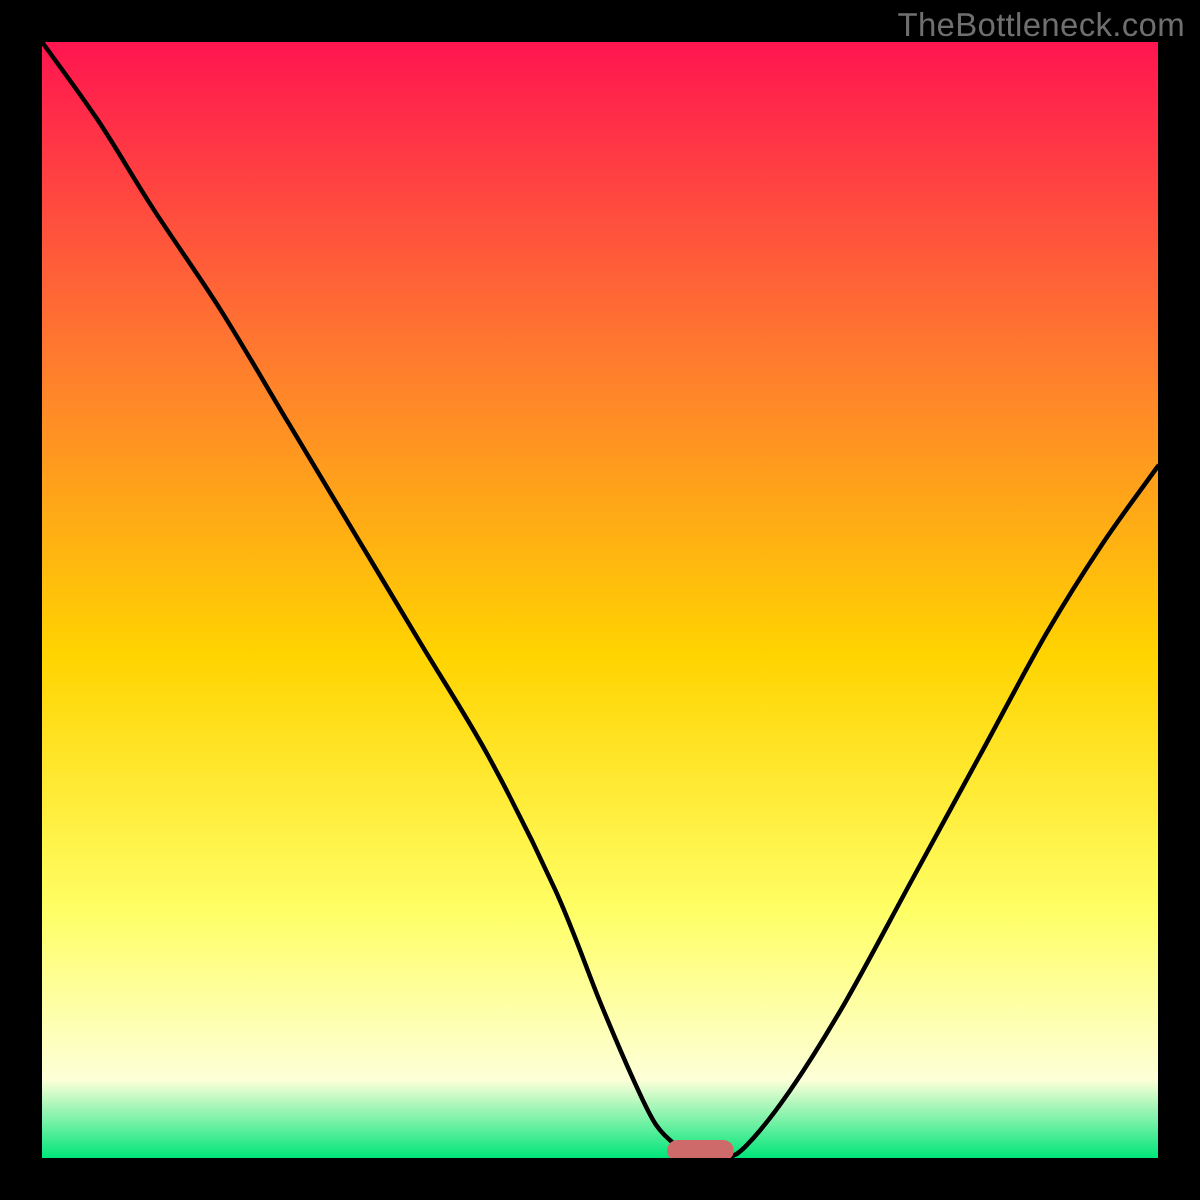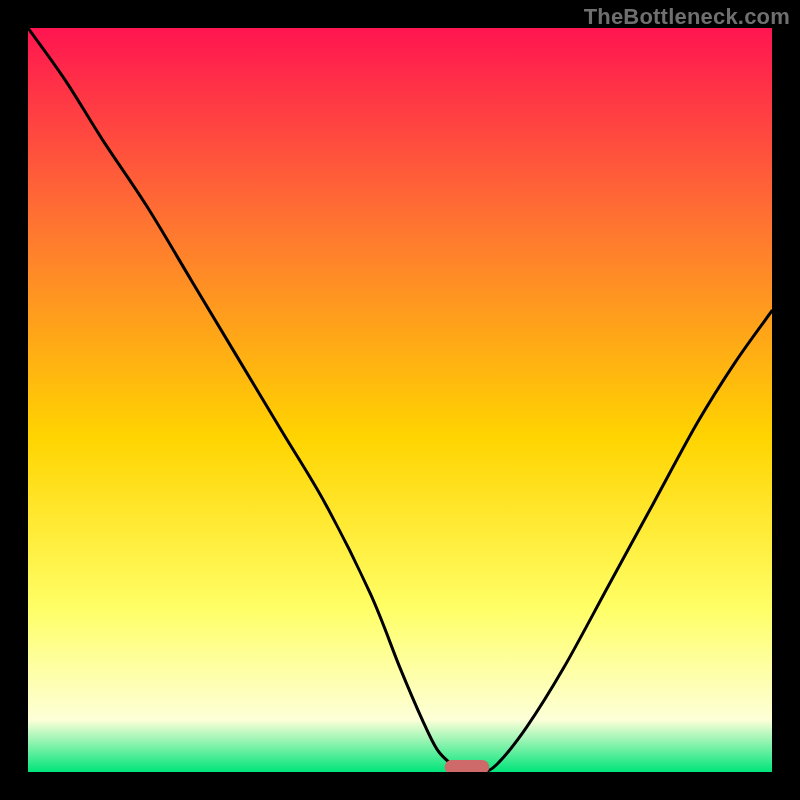--- a/index.html
+++ b/index.html
@@ -28,21 +28,21 @@
     display: block;
     width: 100%;
     height: 100%;
   }
   .watermark {
     position: absolute;
     top: 4px;
     right: 10px;
     color: #6f6f6f;
     font-size: 22px;
-    font-weight: 700;
+    font-weight: 400;
     letter-spacing: 0.2px;
   }
 </style>
 </head>
 <body>
 
 <div class="frame">
 
   <div class="plot-area">
     <svg viewBox="0 0 744 744" preserveAspectRatio="none">

